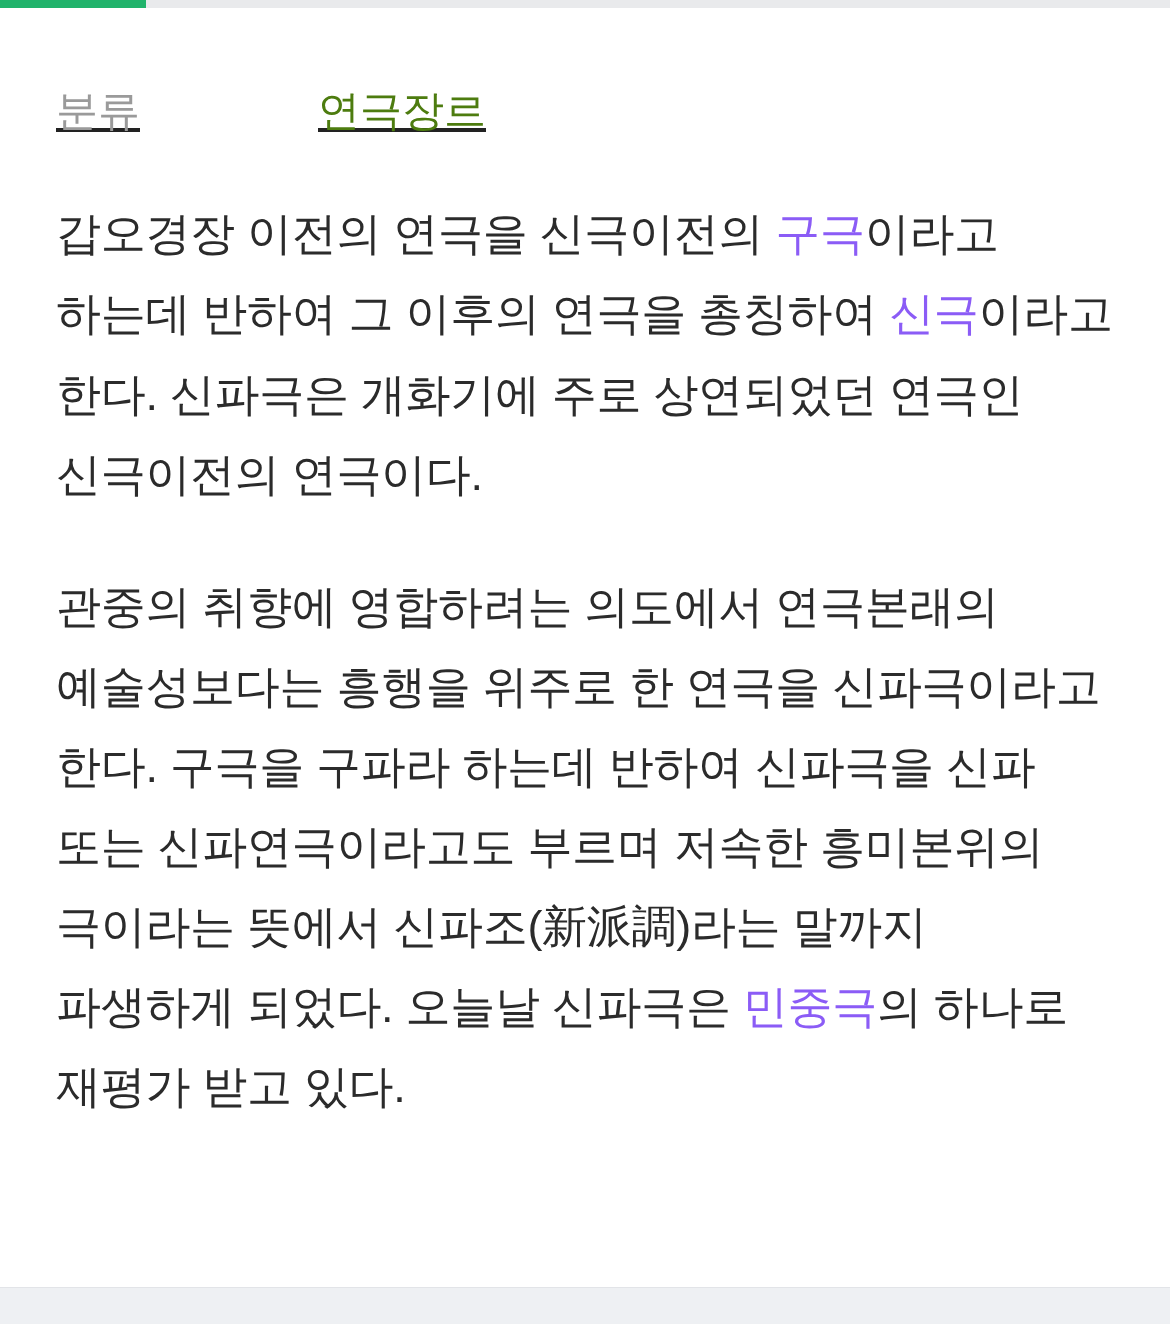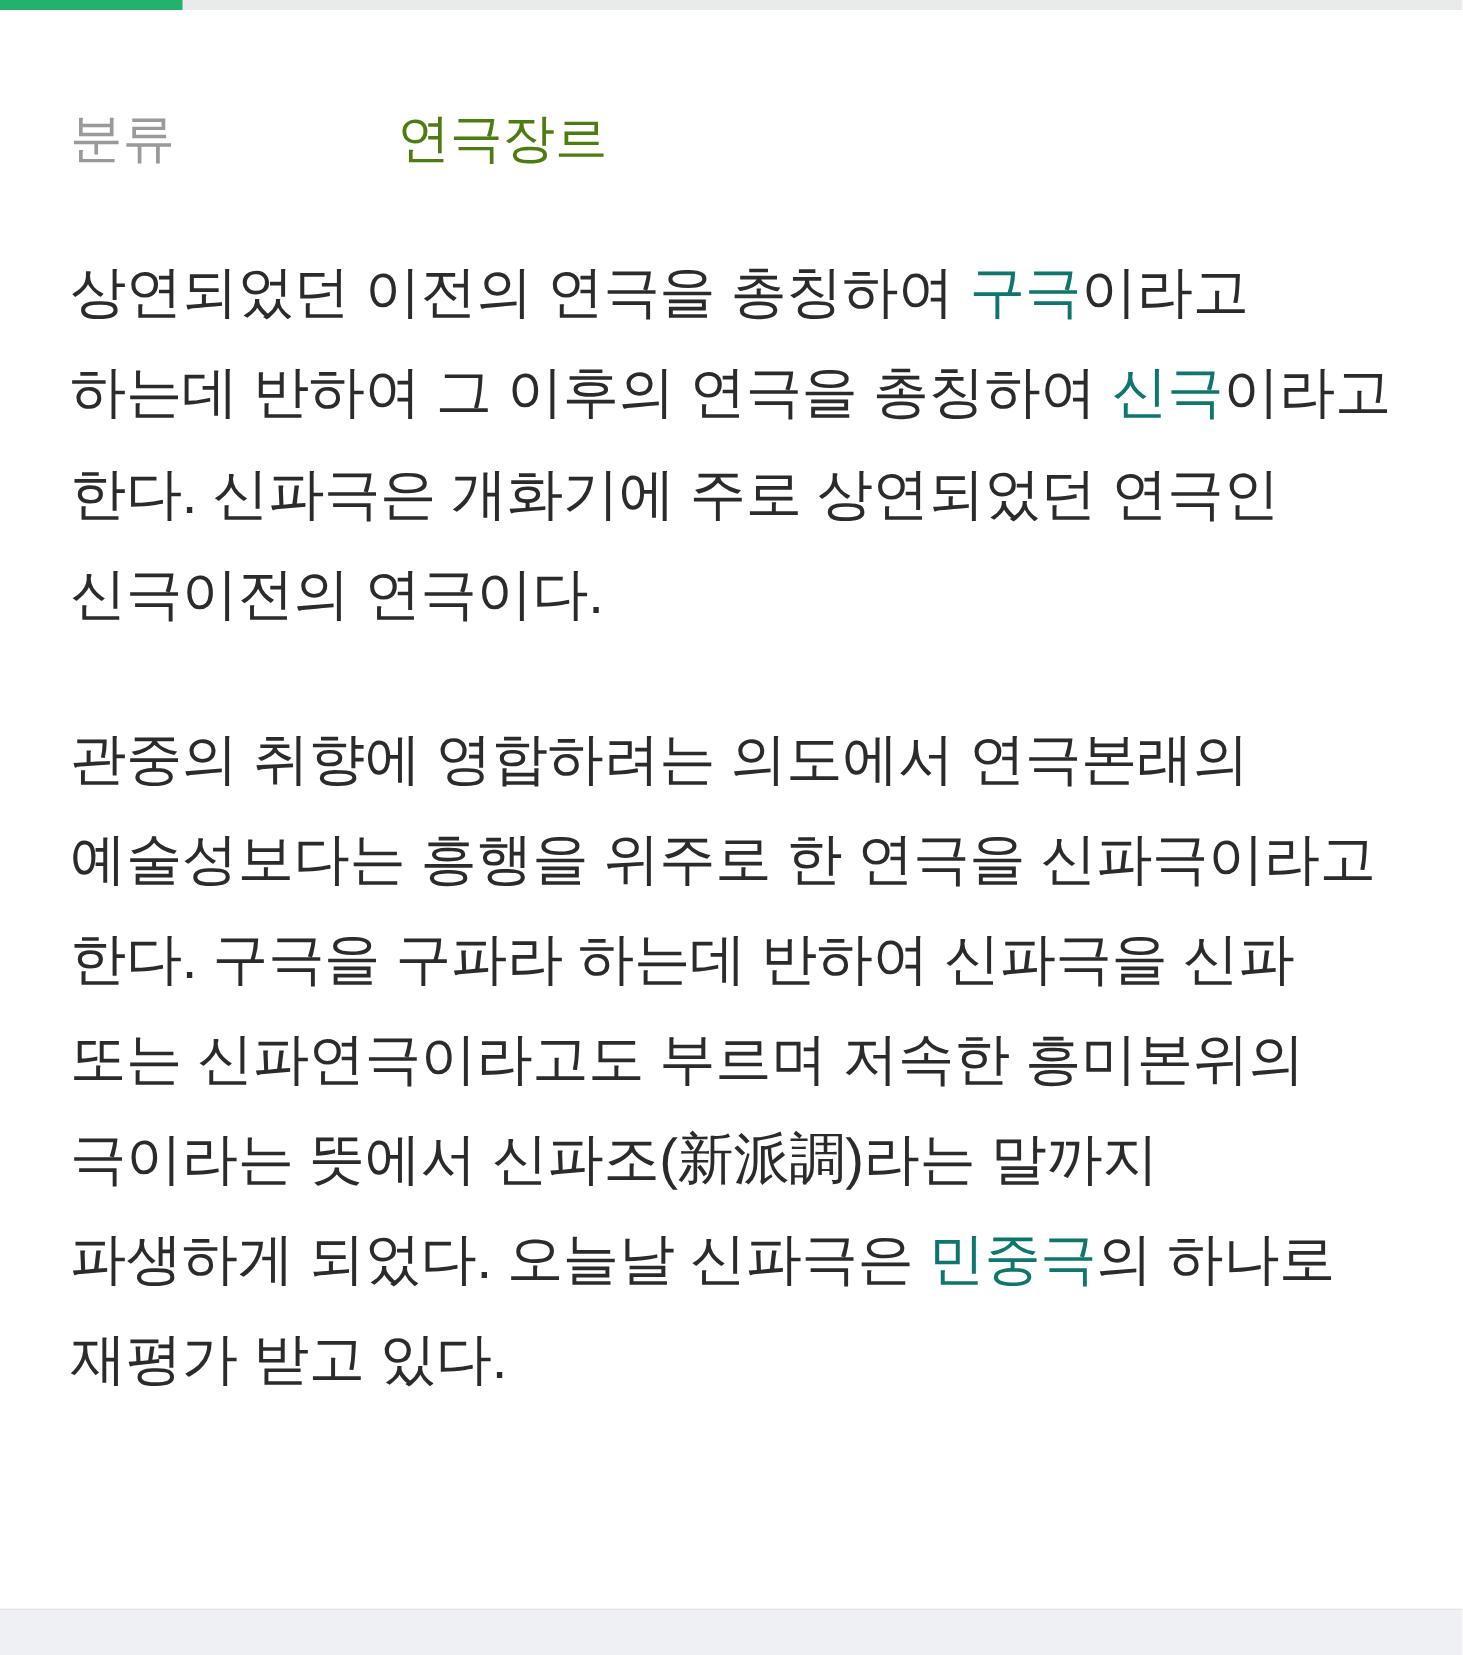--- a/index.html
+++ b/index.html
@@ -42,20 +42,21 @@
 
   .content {
     padding: 78px 56px 0 56px;
   }
 
   
   .meta-row {
     display: flex;
     align-items: baseline;
     margin-bottom: 58px;
+    text-decoration: underline;
   }
   .meta-label {
     width: 262px;
     flex: 0 0 262px;
     color: #9a9a9a;
     font-size: 42px;
     line-height: 1.2;
     font-weight: 400;
   }
   .meta-value {
@@ -70,21 +71,21 @@
     line-height: 1.78;
     color: #2b2b2b;
     margin: 0 0 52px 0;
     letter-spacing: -0.3px;
     word-break: keep-all;
   }
   .para:last-child {
     margin-bottom: 0;
   }
   .link {
-    color: #0f766e;
+    color: #8b5cf6;
     text-decoration: none;
     cursor: pointer;
   }
 
   
   .bottom-strip {
     position: absolute;
     left: 0;
     right: 0;
     bottom: 0;
@@ -101,20 +102,20 @@
 </div>
 
 <div class="page">
   <div class="content">
 
     <div class="meta-row">
       <div class="meta-label">분류</div>
       <div class="meta-value">연극장르</div>
     </div>
 
-    <p class="para"><span>상연되었던 이전의 연극을 총칭하여 </span><a class="link">구극</a><span>이라고 하는데 반하여 그 이후의 연극을 총칭하여 </span><a class="link">신극</a><span>이라고 한다. 신파극은 개화기에 주로 상연되었던 연극인 신극이전의 연극이다.</span></p>
+    <p class="para"><span>갑오경장 이전의 연극을 신극이전의 </span><a class="link">구극</a><span>이라고 하는데 반하여 그 이후의 연극을 총칭하여 </span><a class="link">신극</a><span>이라고 한다. 신파극은 개화기에 주로 상연되었던 연극인 신극이전의 연극이다.</span></p>
 
     <p class="para"><span>관중의 취향에 영합하려는 의도에서 연극본래의 예술성보다는 흥행을 위주로 한 연극을 신파극이라고 한다. 구극을 구파라 하는데 반하여 신파극을 신파 또는 신파연극이라고도 부르며 저속한 흥미본위의 극이라는 뜻에서 신파조(新派調)라는 말까지 파생하게 되었다. 오늘날 신파극은 </span><a class="link">민중극</a><span>의 하나로 재평가 받고 있다.</span></p>
 
   </div>
 </div>
 
 <div class="bottom-strip"></div>
 
 </body></html>

